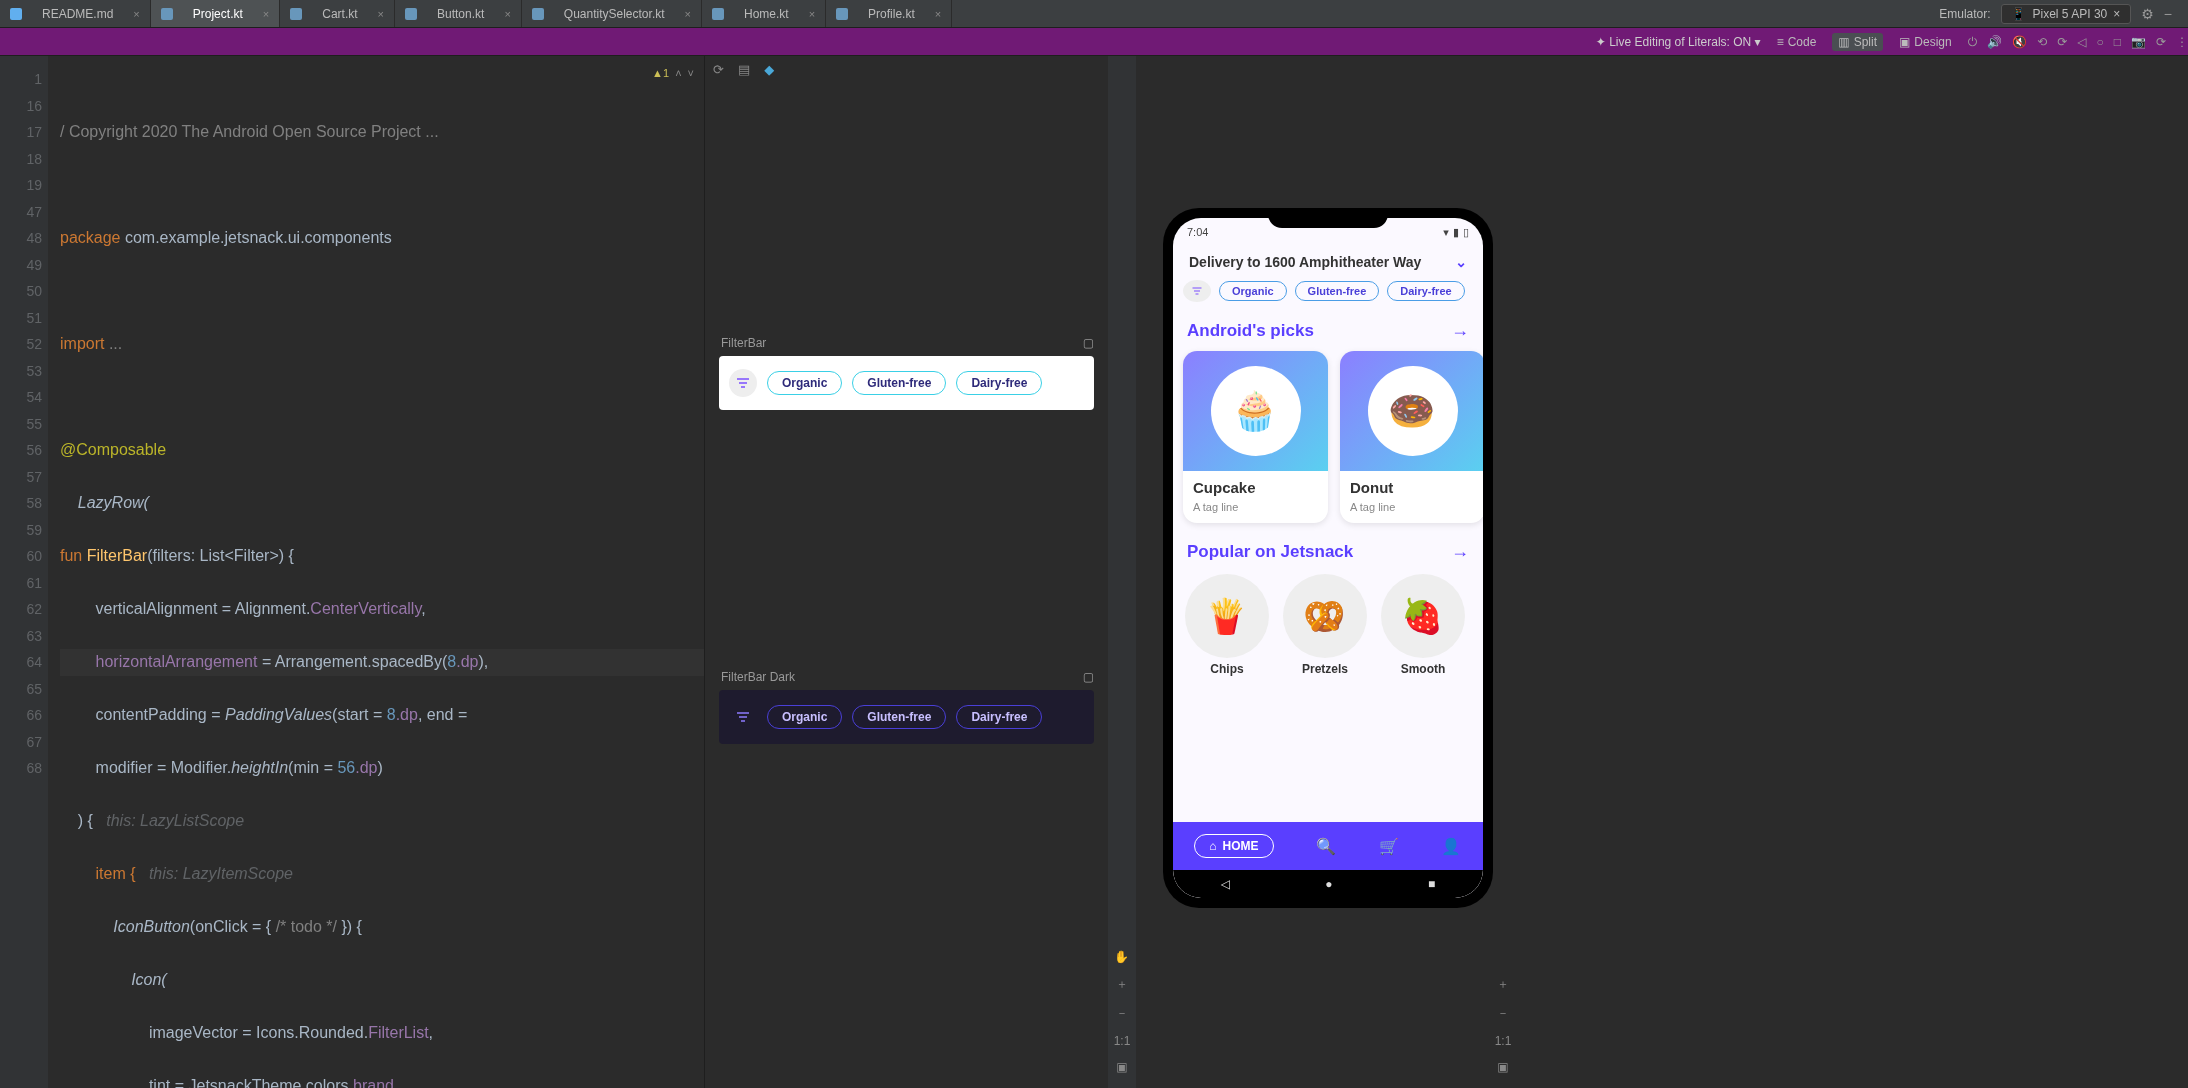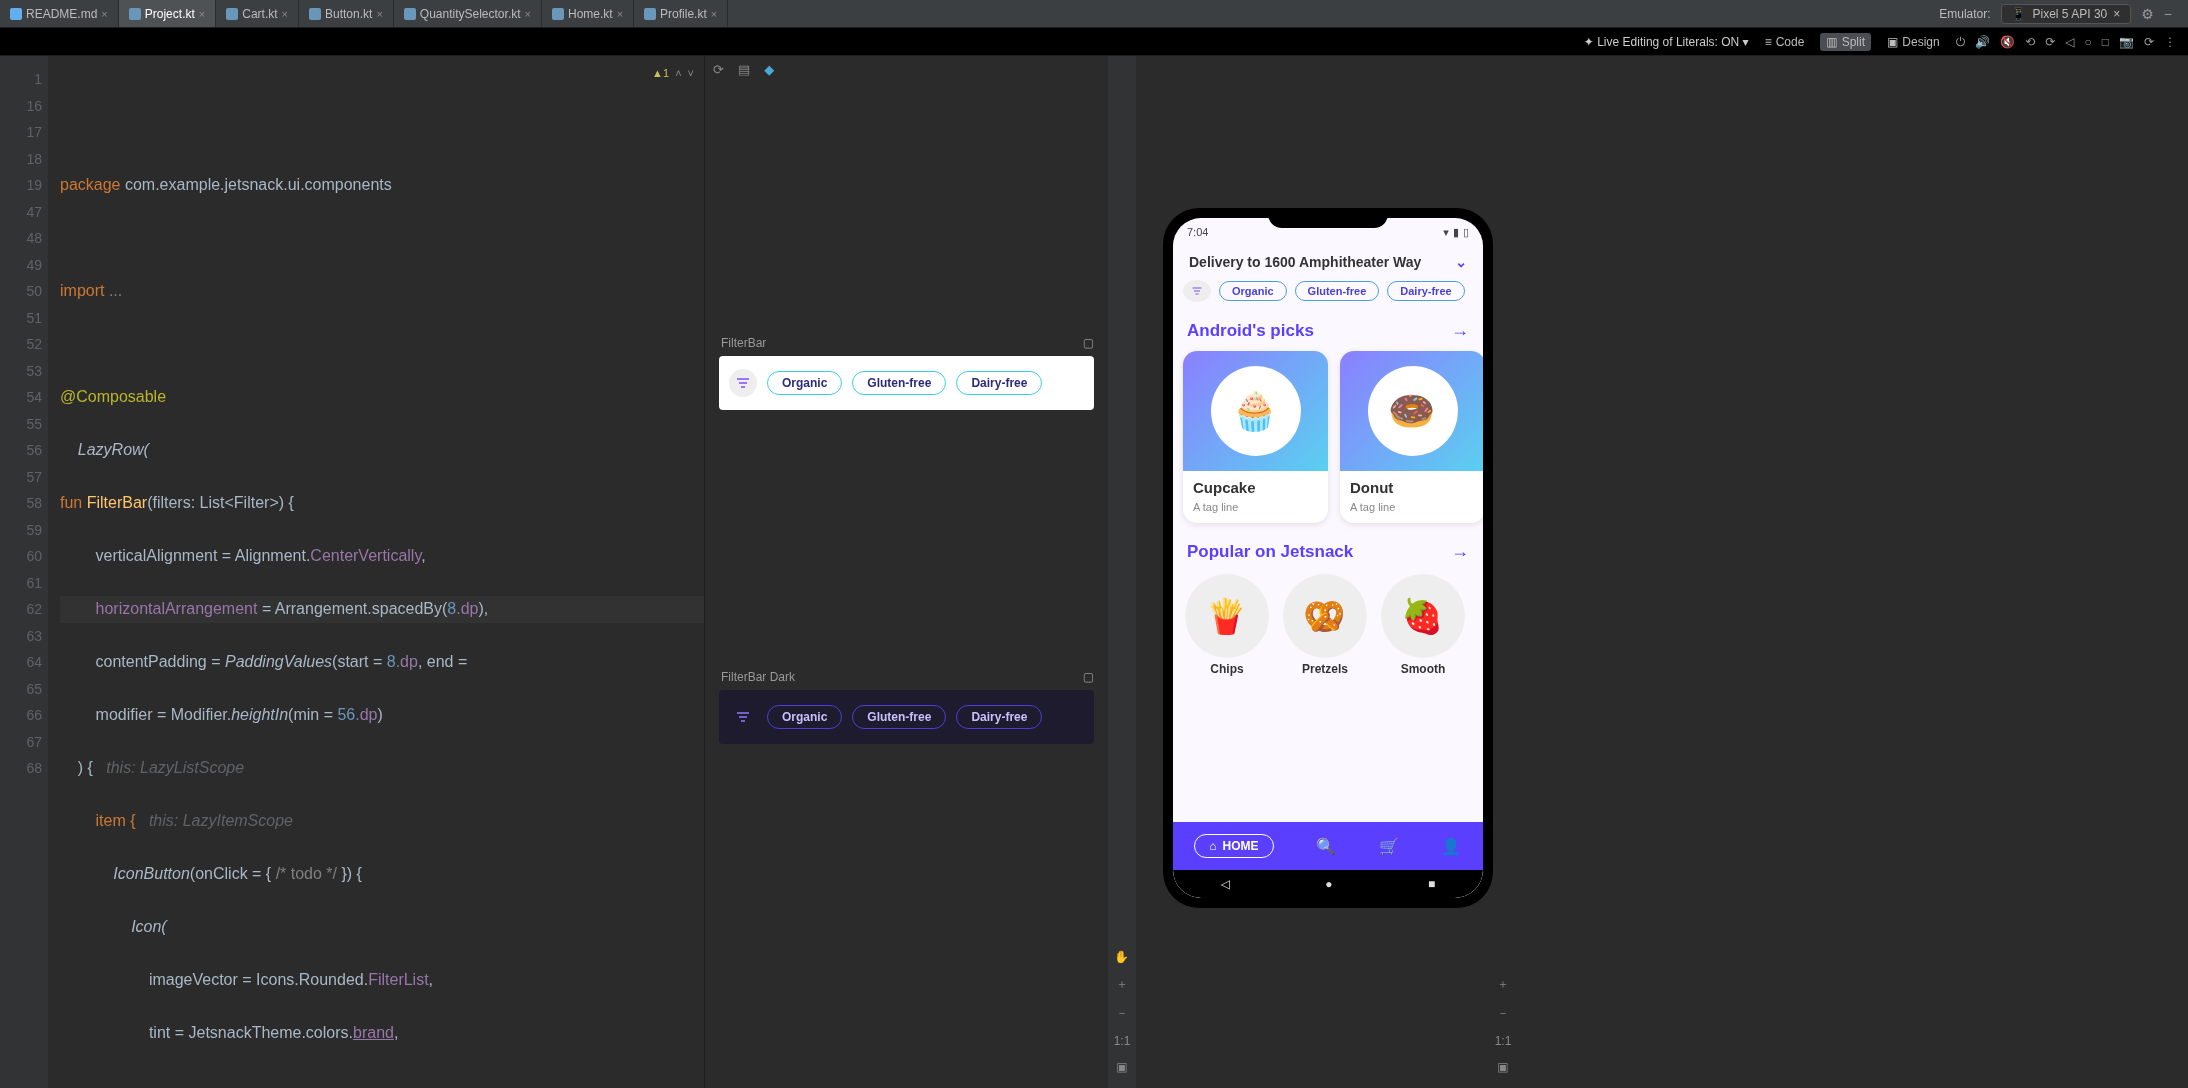--- a/index.html
+++ b/index.html
@@ -1,28 +1,28 @@
 <!DOCTYPE html>
 <html><head>
 <meta charset="utf-8">
 <style>
 *{margin:0;padding:0;box-sizing:border-box;font-family:"Segoe UI",Arial,sans-serif}
 body{background:#2b2b2b;color:#a9b7c6;width:2188px;height:1088px;overflow:hidden;position:relative}
 .top-bar{height:28px;background:#3c3f41;display:flex;align-items:center;width:100%;border-bottom:1px solid #1e1e1e}
 .tabs{display:flex;height:100%}
-.tab{display:flex;align-items:center;padding:0 10px;font-size:12px;gap:4px;color:#bbb;border-right:1px solid #2b2b2b;cursor:pointer}
+.tab{display:flex;align-items:center;padding:0 10px;font-size:12px;gap:20px;color:#bbb;border-right:1px solid #2b2b2b;cursor:pointer}
 .tab.active{background:#4e5254;color:#fff}
 .tab .close{color:#888;font-size:11px}
 .tab .ico{width:12px;height:12px;background:#6897bb;border-radius:2px}
 .tab.md .ico{background:#61afef}
 .top-right{margin-left:auto;display:flex;align-items:center;gap:10px;padding-right:16px;font-size:12px;color:#bbb}
 .device-pill{display:flex;align-items:center;gap:6px;background:#2f2f2f;padding:2px 10px;border-radius:3px;border:1px solid #555}
 .gear,.hamburger{font-size:14px;color:#999;cursor:pointer}
 
-.sub-bar{height:28px;background:#000000;display:flex;align-items:center;justify-content:flex-end;gap:10px;padding-right:12px;font-size:12px;border-bottom:1px solid #1e1e1e}
+.sub-bar{height:28px;background:#701a75;display:flex;align-items:center;justify-content:flex-end;gap:10px;font-size:12px;border-bottom:1px solid #1e1e1e}
 .sub-bar .live{color:#ccc}
 .viewmode{display:flex;align-items:center;gap:4px;padding:2px 6px;cursor:pointer;color:#bbb}
 .viewmode.active{background:#4a4e52;border-radius:3px}
 .sub-bar .icons-row{display:flex;gap:10px;color:#999}
 .sub-bar .icons-row span{cursor:pointer}
 
 .main{display:flex;height:calc(100% - 56px)}
 .gutter{width:48px;background:#313335;color:#606366;font-family:"JetBrains Mono",Menlo,monospace;font-size:14px;text-align:right;padding:10px 6px 0 0;line-height:26.5px;user-select:none}
 .gutter div{height:26.5px}
 .editor{width:656px;background:#2b2b2b;padding:10px 0 0 12px;font-family:"JetBrains Mono",Menlo,monospace;font-size:16px;line-height:26.5px;position:relative;white-space:pre}
@@ -194,20 +194,21 @@
       <div>67</div>
       <div>68</div>
   </div>
 
   <div class="editor">
     <div class="inspections">
       <span class="warn">▲<span>1</span></span>
       <span>˄</span>
       <span>˅</span>
     </div>
+<div class="line"><span class="c-com">/ Copyright 2020 The Android Open Source Project ...</span></div>
 <div class="line"></div>
 <div class="line"><span class="c-kw">package</span><span> com.example.jetsnack.ui.components</span></div>
 <div class="line"></div>
 <div class="line"><span class="c-kw">import</span><span class="c-com"> ...</span></div>
 <div class="line"></div>
 <div class="line"><span class="c-ann">@Composable</span></div>
 <div class="line"><span class="c-it">    LazyRow(</span></div>
 <div class="line"><span class="c-kw">fun </span><span class="c-fn">FilterBar</span><span>(filters: List&lt;Filter&gt;) {</span></div>
 <div class="line"><span>        verticalAlignment = Alignment.</span><span class="c-pur">CenterVertically</span><span>,</span></div>
 <div class="line hl"><span class="c-pur">        horizontalArrangement</span><span> = Arrangement.spacedBy(</span><span class="c-num">8</span><span class="c-pur">.dp</span><span>),</span></div>

